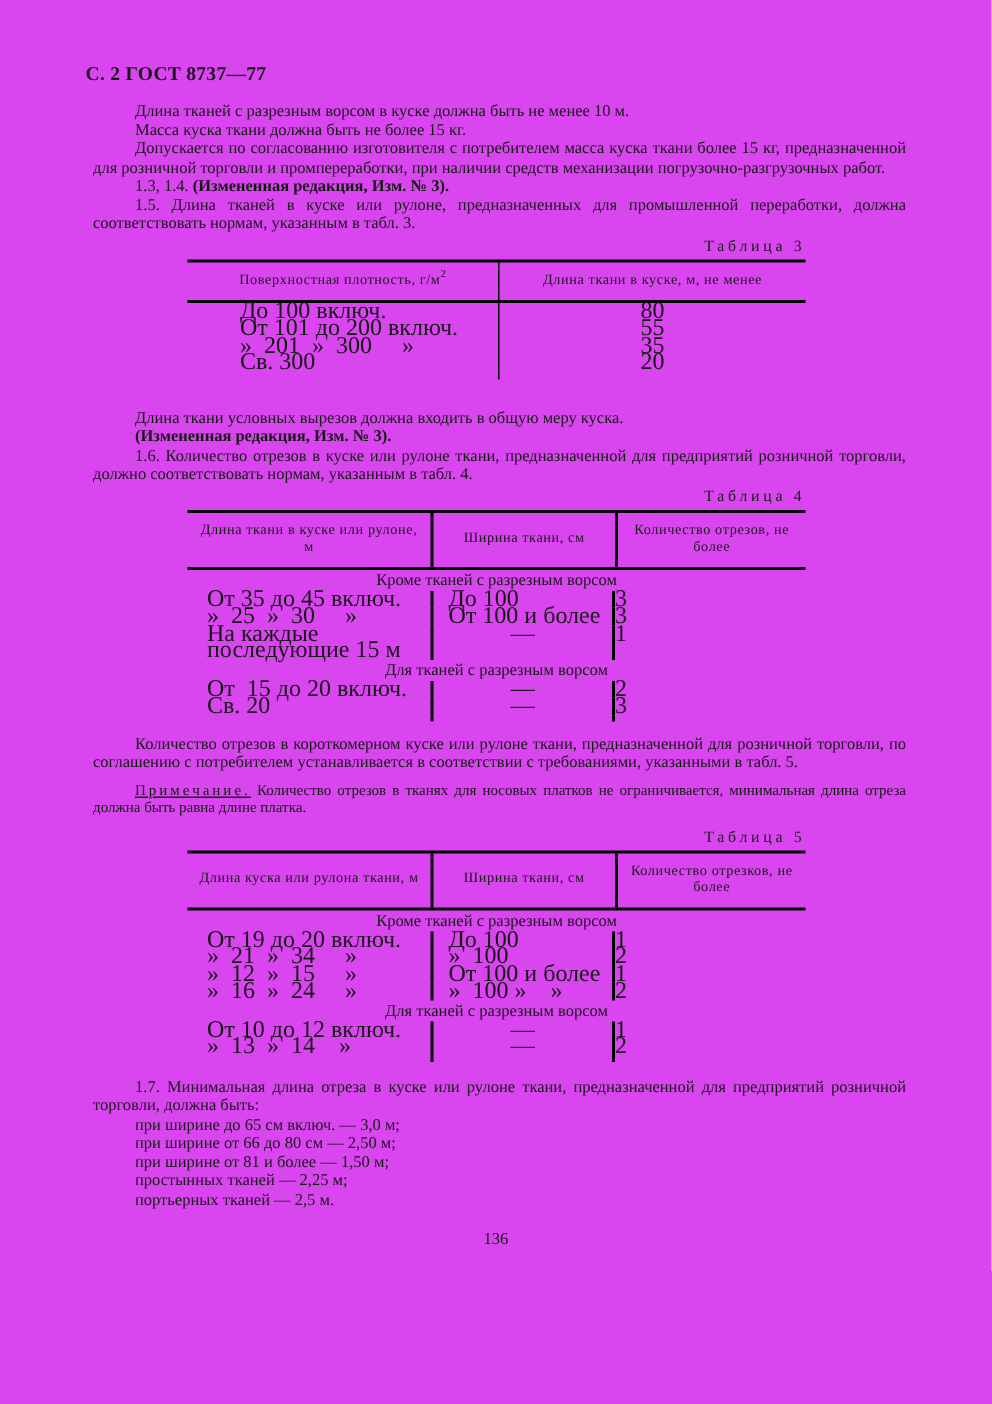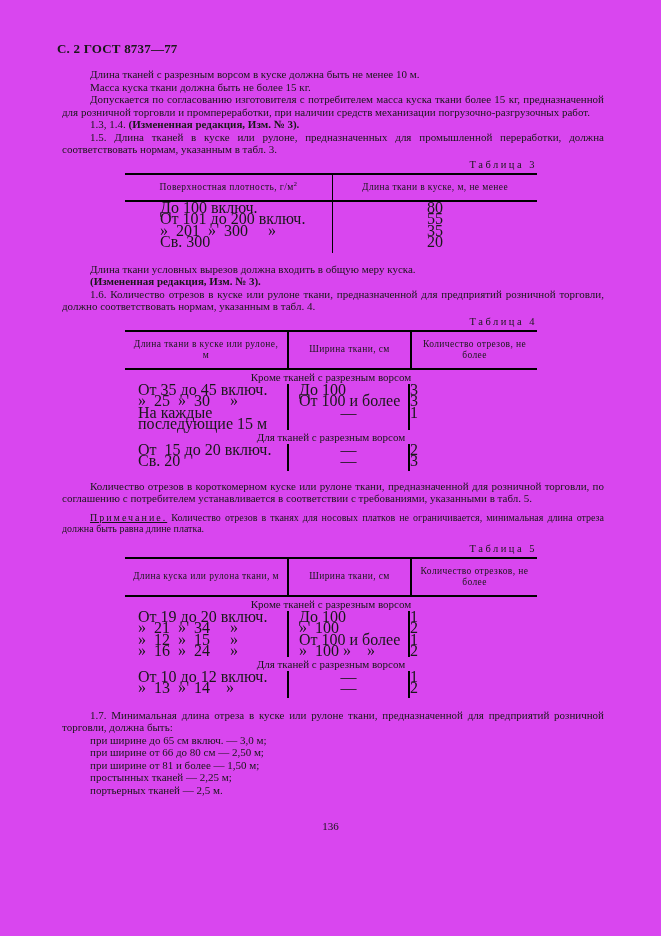--- a/index.html
+++ b/index.html
@@ -108,21 +108,21 @@
   .ext { height: 4px; }
   .t3ext { height: 5px; }
 
   .page-number {
     position: absolute;
     left: 0; right: 0;
     top: 820px;
     text-align: center;
     font-size: 11px;
   }
-  .mt10 { margin-top: 10px; }
+  .mt10 { margin-top: 20px; }
   .mt9 { margin-top: 9px; }
   .mt11 { margin-top: 11px; }
   .mt4 { margin-top: 8px; }
 </style>
 </head>
 <body>
 
 <div class="page">
 
   <div class="doc-header">С. 2 ГОСТ 8737—77</div>

